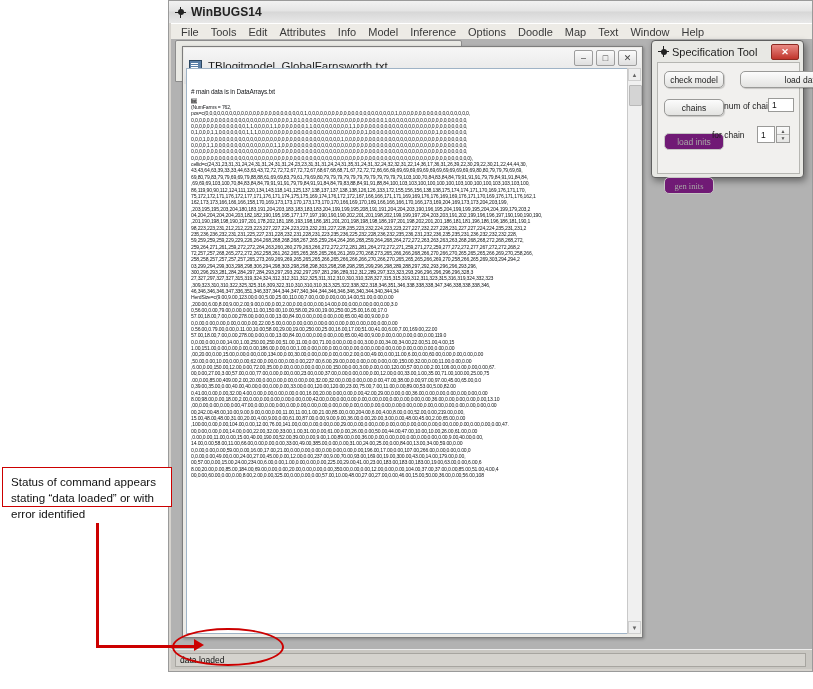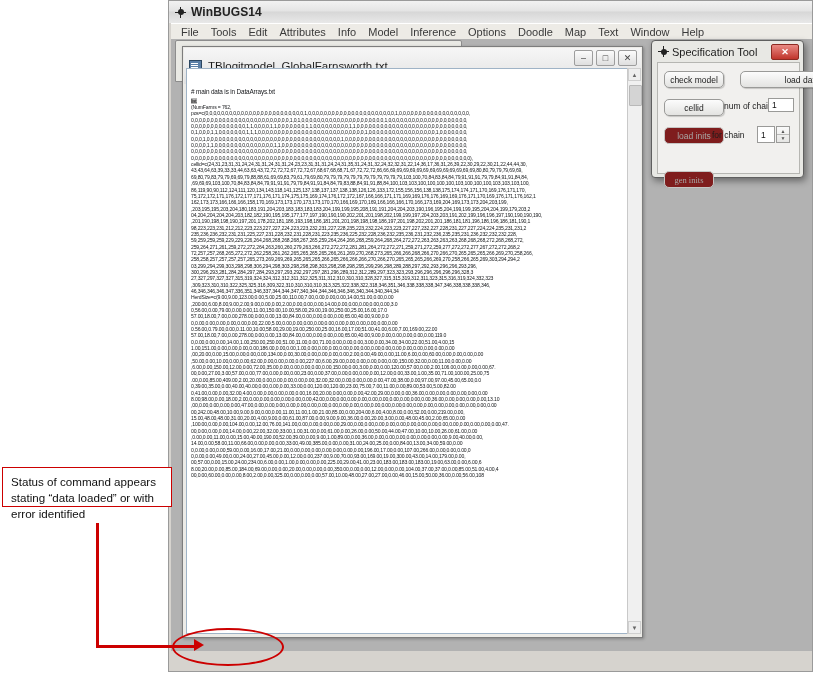--- a/index.html
+++ b/index.html
@@ -92,21 +92,21 @@
   #spec-close{position:absolute;right:2px;top:1px;width:26px;height:14px;border-radius:2px;
        background:linear-gradient(to bottom,#e98a84,#c0352c);border:1px solid #8c2a22;
        color:#fff;font-size:9px;display:flex;align-items:center;justify-content:center;
        font-weight:bold;}
   #spec-panel{position:absolute;left:5px;top:21px;width:143px;height:112px;
        background:#f1f0ee;border:1px solid #b6b6b2;box-sizing:border-box;}
   .sbtn{position:absolute;height:15px;border:1px solid #9a9a98;border-radius:5px;
        background:linear-gradient(to bottom,#fcfcfc,#e3e3e1);
        font-size:8.5px;color:#1b1b1b;display:flex;align-items:center;justify-content:center;
        box-shadow:1px 1px 1px rgba(0,0,0,.18);}
-  .sbtn.disabled{color:#a8a8a6;background:#7f1d1d;box-shadow:none;border-color:#c6c6c4;}
+  .sbtn.disabled{color:#a8a8a6;background:#701a75;box-shadow:none;border-color:#c6c6c4;margin-top:6px;}
   #btn-check{left:6px;top:8px;width:58px;}
   #btn-loaddata{left:82px;top:8px;width:52px;padding-left:35px;}
   #btn-compile{left:6px;top:36px;width:58px;}
   #btn-loadinits{left:6px;top:64px;width:58px;}
   #btn-geninits{left:6px;top:108px;width:48px;font-family:Liberation Serif, serif;}
   .slabel{position:absolute;font-size:8.5px;color:#1b1b1b;}
   #lbl-chains{left:66px;top:38px;}
   #lbl-forchain{left:54px;top:67px;}
   .sfield{position:absolute;background:#ffffff;border:1px solid #9a9a98;box-sizing:border-box;
        font-size:8.5px;color:#111;padding-left:3px;line-height:13px;}
@@ -185,34 +185,37 @@
 
       <div id="doc-vscroll">
         <span class="sb-arrow" id="sb-up">▲</span>
         <span id="sb-thumb"></span>
         <span class="sb-arrow" id="sb-down">▼</span>
       </div>
 
     </div>
   </div>
 
+  <div id="status-bar">
+    <div id="status-field">data loaded</div>
+  </div>
 
 </div>
 
 <div id="spec-tool">
   <div id="spec-titlebar">
     <span class="sunicon"></span>
     <span class="spec-title">Specification Tool</span>
     <span id="spec-close">✕</span>
   </div>
 
   <div id="spec-panel">
     <div class="sbtn" id="btn-check">check model</div>
     <div class="sbtn" id="btn-loaddata">load data</div>
-    <div class="sbtn" id="btn-compile">cellid</div>
+    <div class="sbtn" id="btn-compile">chains</div>
     <div class="sbtn disabled" id="btn-loadinits">load inits</div>
     <div class="sbtn disabled" id="btn-geninits">gen inits</div>
 
     <span class="slabel" id="lbl-chains">num of chains</span>
     <span class="slabel" id="lbl-forchain">for chain</span>
 
     <div class="sfield" id="fld-chains">1</div>
     <div class="sfield" id="fld-forchain">1</div>
 
     <div id="spin">

